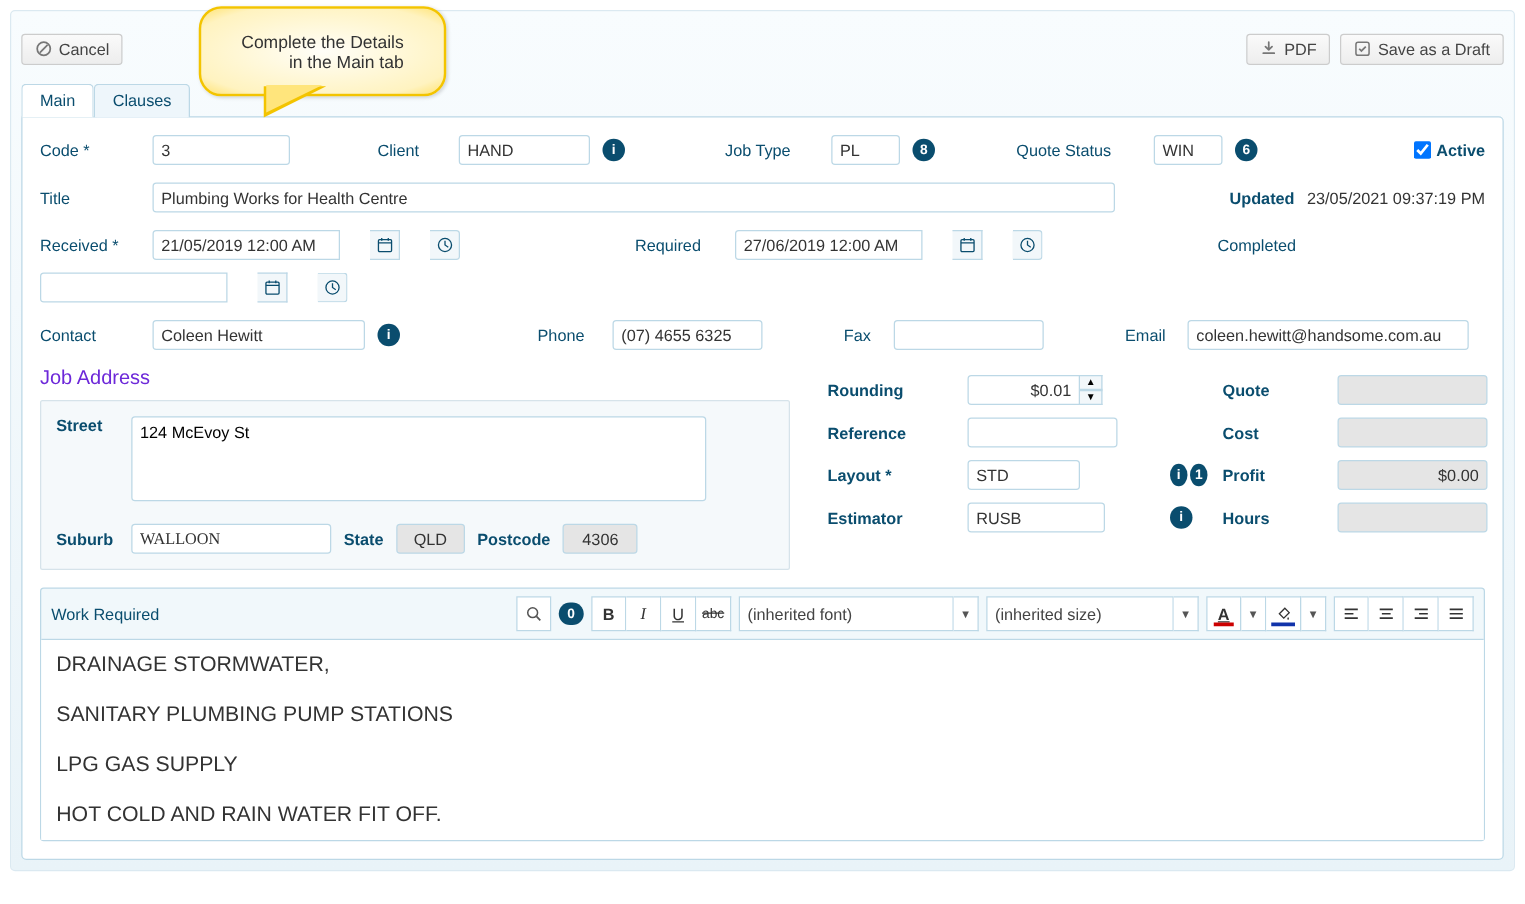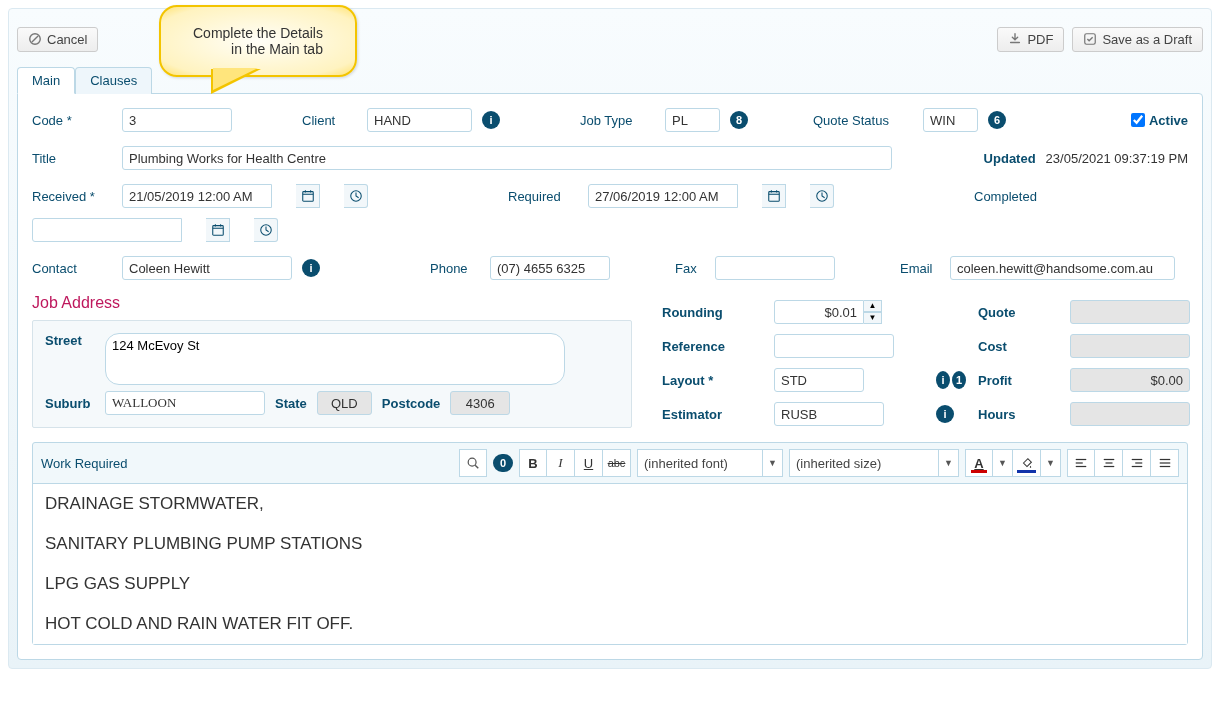--- a/index.html
+++ b/index.html
@@ -30,24 +30,24 @@
 .inp.ro { background:#e5e5e5;}
 .info-badge, .num-badge { display:inline-flex; align-items:center; justify-content:center; background:#0a4d6e; color:#fff; border-radius:50%; width:18px; height:18px; font-size:11px; font-weight:bold;}
 .check { display:inline-flex; align-items:center; gap:4px; color:#0a4d6e; font-weight:bold;}
 .check input { width:14px; height:14px;}
 
 .date-group { display:flex; align-items:center;gap:24px;}
 .date-group .inp { border-radius:3px 0 0 3px;}
 .date-group .ic-btn { border:1px solid #bcd8e6; border-left:none; background:#f2f7fa; height:24px; width:24px; display:flex; align-items:center; justify-content:center; cursor:pointer;}
 .date-group .ic-btn:last-child { border-radius:0 3px 3px 0;}
 
-.section-title { color:#be185d; font-size:16px; margin-bottom:8px;}
+.section-title { color:#6d28d9; font-size:16px; margin-bottom:8px;}
 .address-box { border:1px solid #d6e3ea; background:#f5f9fb; padding:12px; border-radius:2px; width:600px;}
-.address-box .row { margin-bottom:6px;}
-.address-box textarea { border:1px solid #bcd8e6; border-radius:14px; padding:4px 6px; font-size:13px; width:460px; height:52px; resize:none; font-family:inherit;}
+.address-box .row { margin-bottom:18px;}
+.address-box textarea { border:1px solid #bcd8e6; border-radius:3px; padding:4px 6px; font-size:13px; width:460px; height:68px; resize:none; font-family:inherit;}
 
 .two-col { display:flex; gap:30px; align-items:flex-start;}
 .side-grid { display:grid; grid-template-columns: 100px 150px 30px 80px 120px; gap:10px 12px; align-items:center;}
 .side-grid .num { text-align:right; padding-right:6px;}
 .spinner-wrap { display:flex;}
 .spinner-wrap .inp { border-radius:3px 0 0 3px; text-align:right; width:90px;}
 .spinner-btns { display:flex; flex-direction:column;}
 .spinner-btns button { border:1px solid #bcd8e6; border-left:none; background:#f2f7fa; height:12px; width:18px; font-size:8px; line-height:8px; cursor:pointer;}
 
 .editor-box { border:1px solid #bcd8e6; border-radius:3px; background:#f1f8fb; margin-top:14px;}
@@ -278,21 +278,21 @@
               </div>
           </div>
           <span class="num-badge" style="border-radius:10px;width:auto;padding:0 7px">0</span>
           <div class="tb-group">
             <div class="tb-btn" style="font-weight:bold">B</div>
             <div class="tb-btn" style="font-style:italic;font-family:serif">I</div>
             <div class="tb-btn" style="text-decoration:underline">U</div>
             <div class="tb-btn" style="text-decoration:line-through;font-size:11px">abc</div>
           </div>
           <div class="tb-group">
-            <div class="tb-sel" style="width:126px">(inherited font)</div>
+            <div class="tb-sel" style="width:172px">(inherited font)</div>
             <div class="tb-dd">▼</div>
           </div>
           <div class="tb-group">
             <div class="tb-sel" style="width:150px">(inherited size)</div>
             <div class="tb-dd">▼</div>
           </div>
           <div class="tb-group">
             <div class="tb-btn color-btn">
                 <span style="text-decoration:underline;font-weight:bold">A</span>
                 <span class="color-underline"></span>

